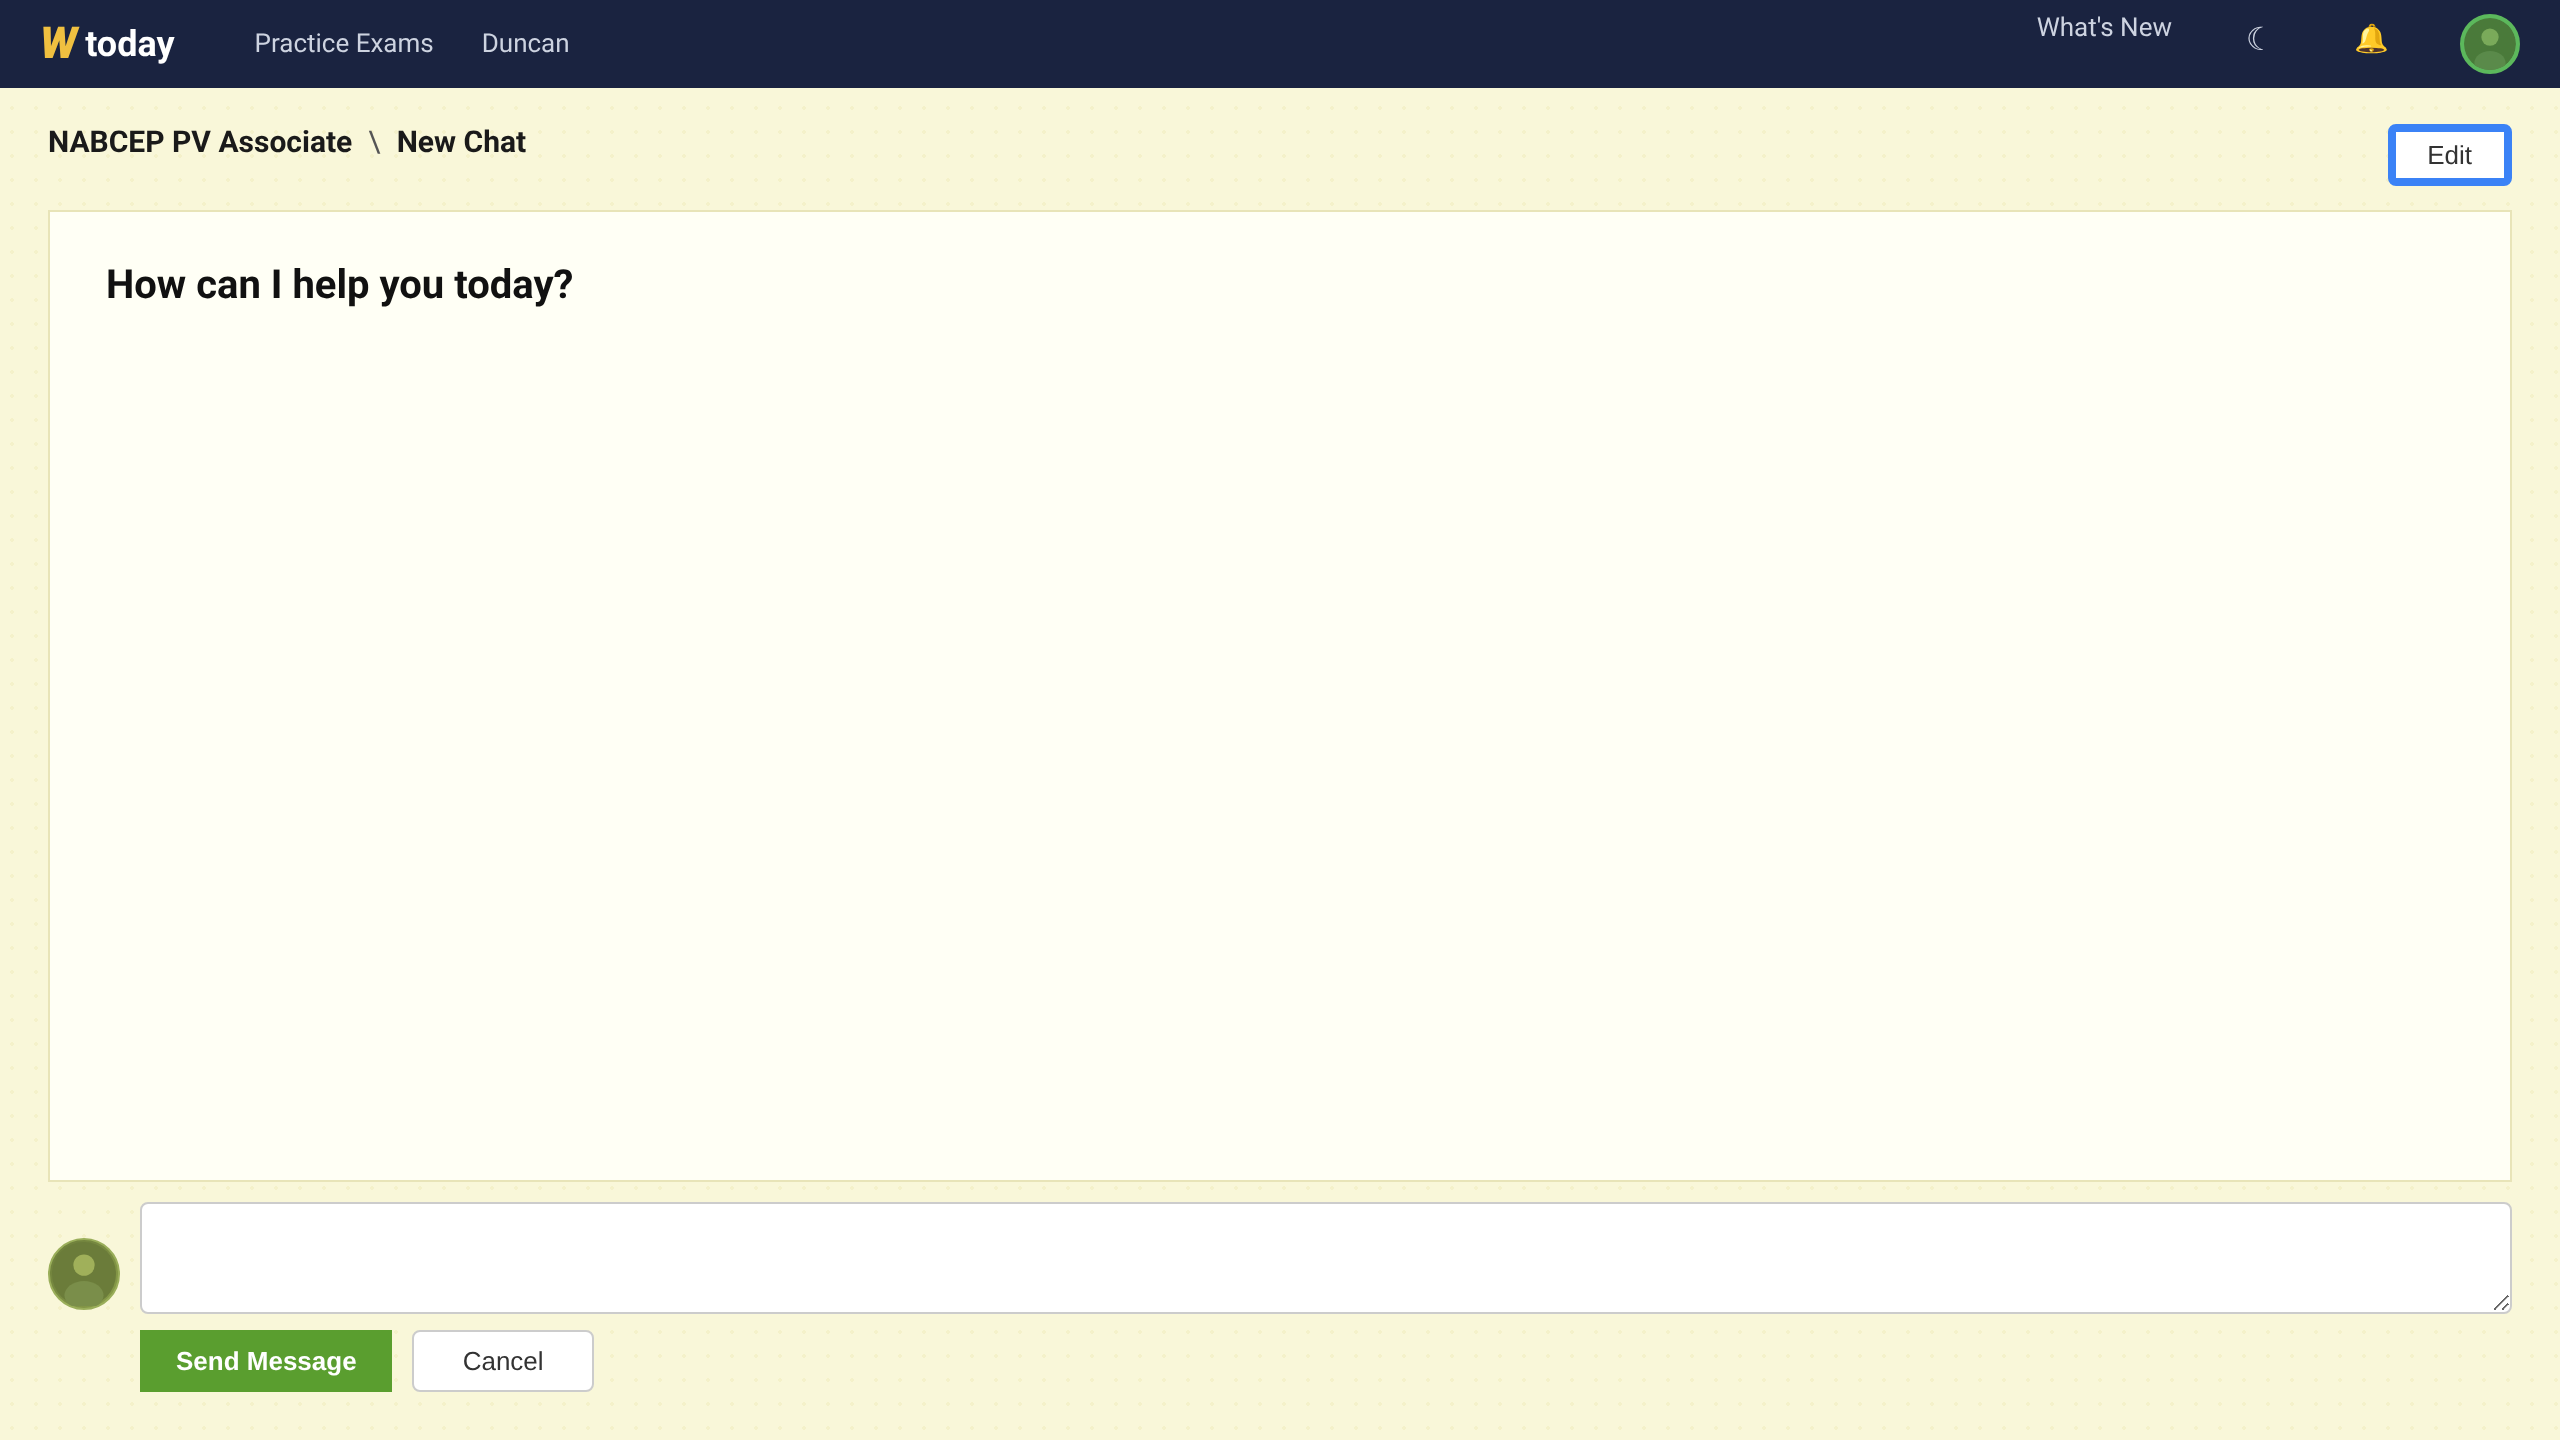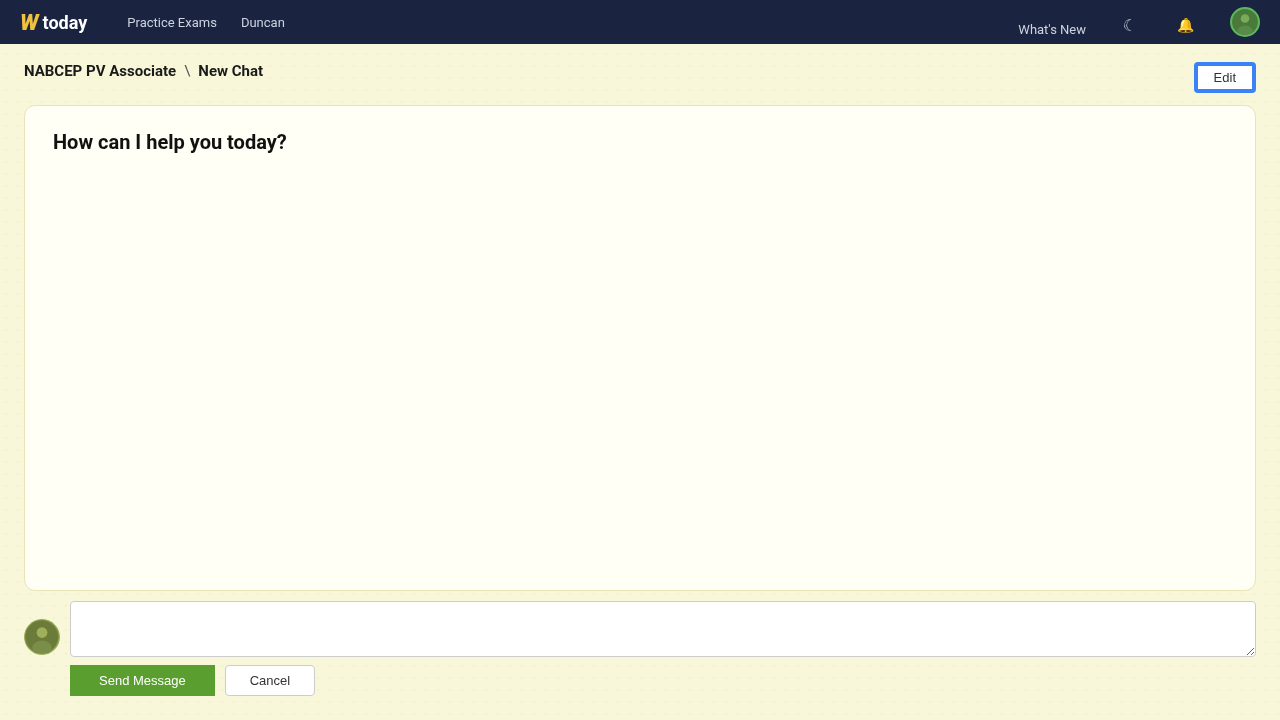--- a/index.html
+++ b/index.html
@@ -49,21 +49,21 @@
     .nav-link {
       color: #cdd3e0;
       font-size: 13px;
       cursor: pointer;
       text-decoration: none;
     }
 
     .nav-right {
       margin-left: auto;
       display: flex;
-      align-items: flex-end;
+      align-items: flex-start;
       gap: 32px;
     }
 
     .nav-whats-new {
       color: #cdd3e0;
       font-size: 13px;
       cursor: pointer;
     }
 
     .nav-icon {
@@ -133,21 +133,21 @@
       font-size: 13px;
       cursor: pointer;
       color: #333;
     }
 
     
     .chat-container {
       flex: 1;
       background: #fffff5;
       border: 1px solid #e8e4b8;
-      border-radius: 11px;
+      border-radius: 0;
       padding: 24px 28px;
       overflow-y: auto;
       margin-bottom: 0;
     }
 
     .chat-greeting {
       font-size: 20px;
       font-weight: 700;
       color: #111;
     }
@@ -216,23 +216,23 @@
       gap: 10px;
       padding-left: 46px;
       padding-bottom: 6px;
     }
 
     .send-button {
       background: #5a9e2f;
       color: #fff;
       border: none;
       border-radius: 0;
-      padding: 7px 29px;
-      font-size: 13px;
-      font-weight: 400;
+      padding: 7px 18px;
+      font-size: 13px;
+      font-weight: 700;
       cursor: pointer;
     }
 
     .cancel-button {
       background: #fff;
       color: #333;
       border: 1px solid #ccc;
       border-radius: 4px;
       padding: 7px 24px;
       font-size: 13px;

